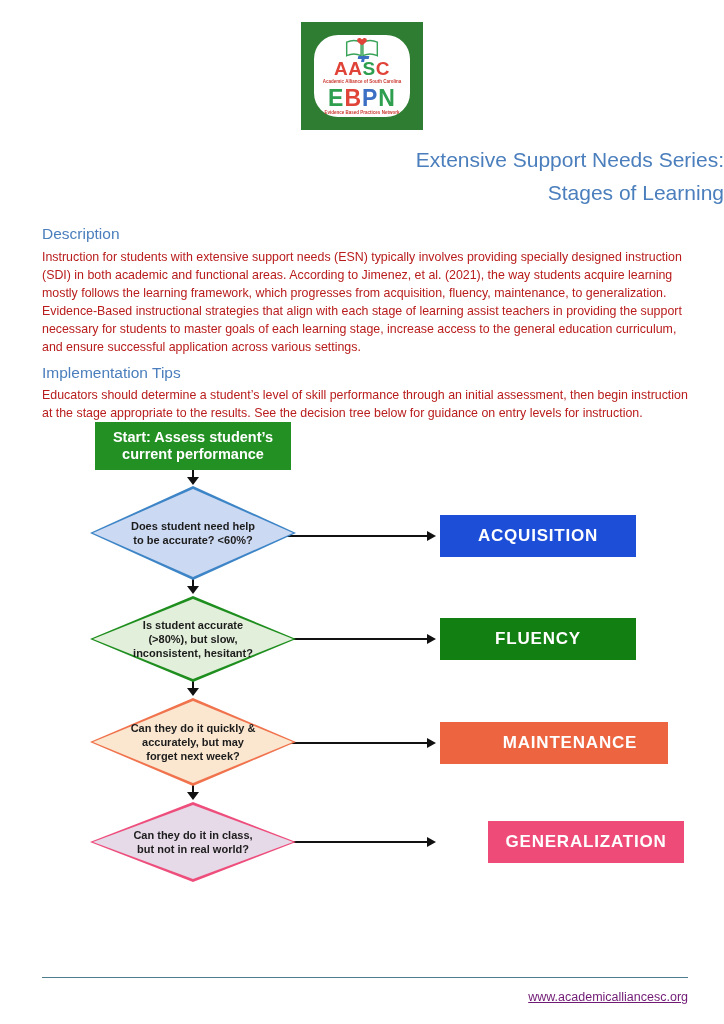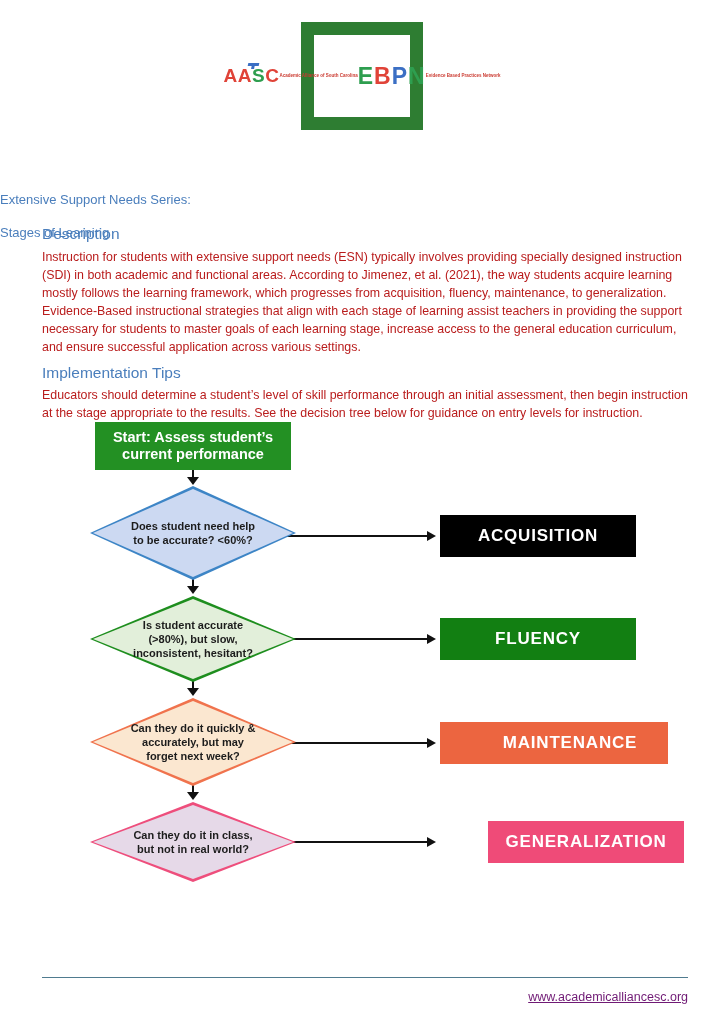--- a/index.html
+++ b/index.html
@@ -3,31 +3,31 @@
 <meta charset="utf-8">
 <style>
   html,body { margin:0; padding:0; background:#888; }
   .page {
     width:724px; height:1024px; position:relative; background:#ffffff;
     font-family:"Liberation Sans", sans-serif; margin:0 auto; overflow:hidden;
   }
 
   
   .logo { position:absolute; left:301px; top:22px; width:122px; height:108px; background:#2e7d32; }
-  .logo-inner { position:absolute; inset:13px; background:#ffffff; display:flex; flex-direction:row; align-items:center; justify-content:center; }
+  .logo-inner { position:absolute; inset:13px; background:#ffffff; display:flex; flex-direction:column; align-items:center; justify-content:center;border-radius:24px; }
   .logo-book { margin-bottom:1px; }
   .logo-aasc { font-weight:bold; font-size:19px; line-height:1.05; letter-spacing:0.5px; position:relative; }
   .grad-cap { position:absolute; left:24px; top:-3px; width:11px; height:3px; background:#3b6fc4; transform:skewX(-12deg); }
   .grad-cap:after { content:""; position:absolute; left:4px; top:3px; width:3px; height:3px; background:#3b6fc4; }
   .l-red { color:#e04338; } .l-green { color:#2e9e4f; } .l-blue { color:#3b6fc4; }
   .logo-sub { font-size:4.5px; color:#cb3a30; line-height:1.5; white-space:nowrap; font-weight:bold; }
   .logo-ebpn { font-weight:bold; font-size:23px; line-height:1.05; letter-spacing:1px; }
 
   
-  .title-1, .title-2 { position:absolute; left:0; width:100%; text-align:left; color:#4a7ebc; font-size:13px;margin-top:44px; }
+  .title-1, .title-2 { position:absolute; left:0; width:100%; text-align:right; color:#4a7ebc; font-size:21px; }
   .title-1 { top:148px; } .title-2 { top:181px; }
   .content { position:absolute; left:42px; top:211px; width:648px;margin-top:14px; }
   .sec-heading { color:#4a7ebc; font-size:15.5px; font-weight:normal; margin:0 0 5px 0; line-height:1.2; }
   .body-par { font-size:12.4px; line-height:1.45; margin:0 0 7px 0; color:#b91c1c; }
 
   
   .flowchart { position:absolute; left:0; top:420px; width:724px; height:480px; }
   .fc-arrows { position:absolute; left:0; top:0; z-index:0; }
   .start-box { position:absolute; left:95px; top:2px; width:196px; height:48px; background:#239023;
     color:#ffffff; font-weight:bold; font-size:14.5px; line-height:1.2; display:flex; align-items:center;
@@ -38,21 +38,21 @@
   .d-fill { inset:3px; }
   .d-text { position:absolute; inset:0; display:flex; align-items:center; justify-content:center;
     text-align:center; font-weight:bold; font-size:11px; line-height:1.3; color:#1c1c1c; z-index:2; }
   .d-text span { display:block; max-width:126px; }
   .node-blue   .d-border { background:#3d85c6; } .node-blue   .d-fill { background:#ccd9f2; }
   .node-green  .d-border { background:#1e8e1e; } .node-green  .d-fill { background:#e2efda; }
   .node-orange .d-border { background:#f0734d; } .node-orange .d-fill { background:#fbe7d0; }
   .node-pink   .d-border { background:#ee4e7c; } .node-pink   .d-fill { background:#e6d9e8; }
   .stage-box { position:absolute; left:440px; width:196px; height:42px; display:flex; align-items:center;
     justify-content:center; color:#ffffff; font-weight:bold; font-size:17px; letter-spacing:0.8px; z-index:1; }
-  .stage-acq   { background:#000000; }
+  .stage-acq   { background:#1d4ed8; }
   .stage-flu   { background:#127f12; }
   .stage-maint { background:#ec6540;padding-left:32px; }
   .stage-gen   { background:#ef4b78; }
 
   
   .footer-line { position:absolute; left:42px; top:977px; width:646px; height:1px; background:#4f7b8f; }
   .footer-link { position:absolute; right:36px; top:990px; font-size:12.5px; color:#701a75; text-decoration:underline; }
 </style>
 </head>
 <body>

